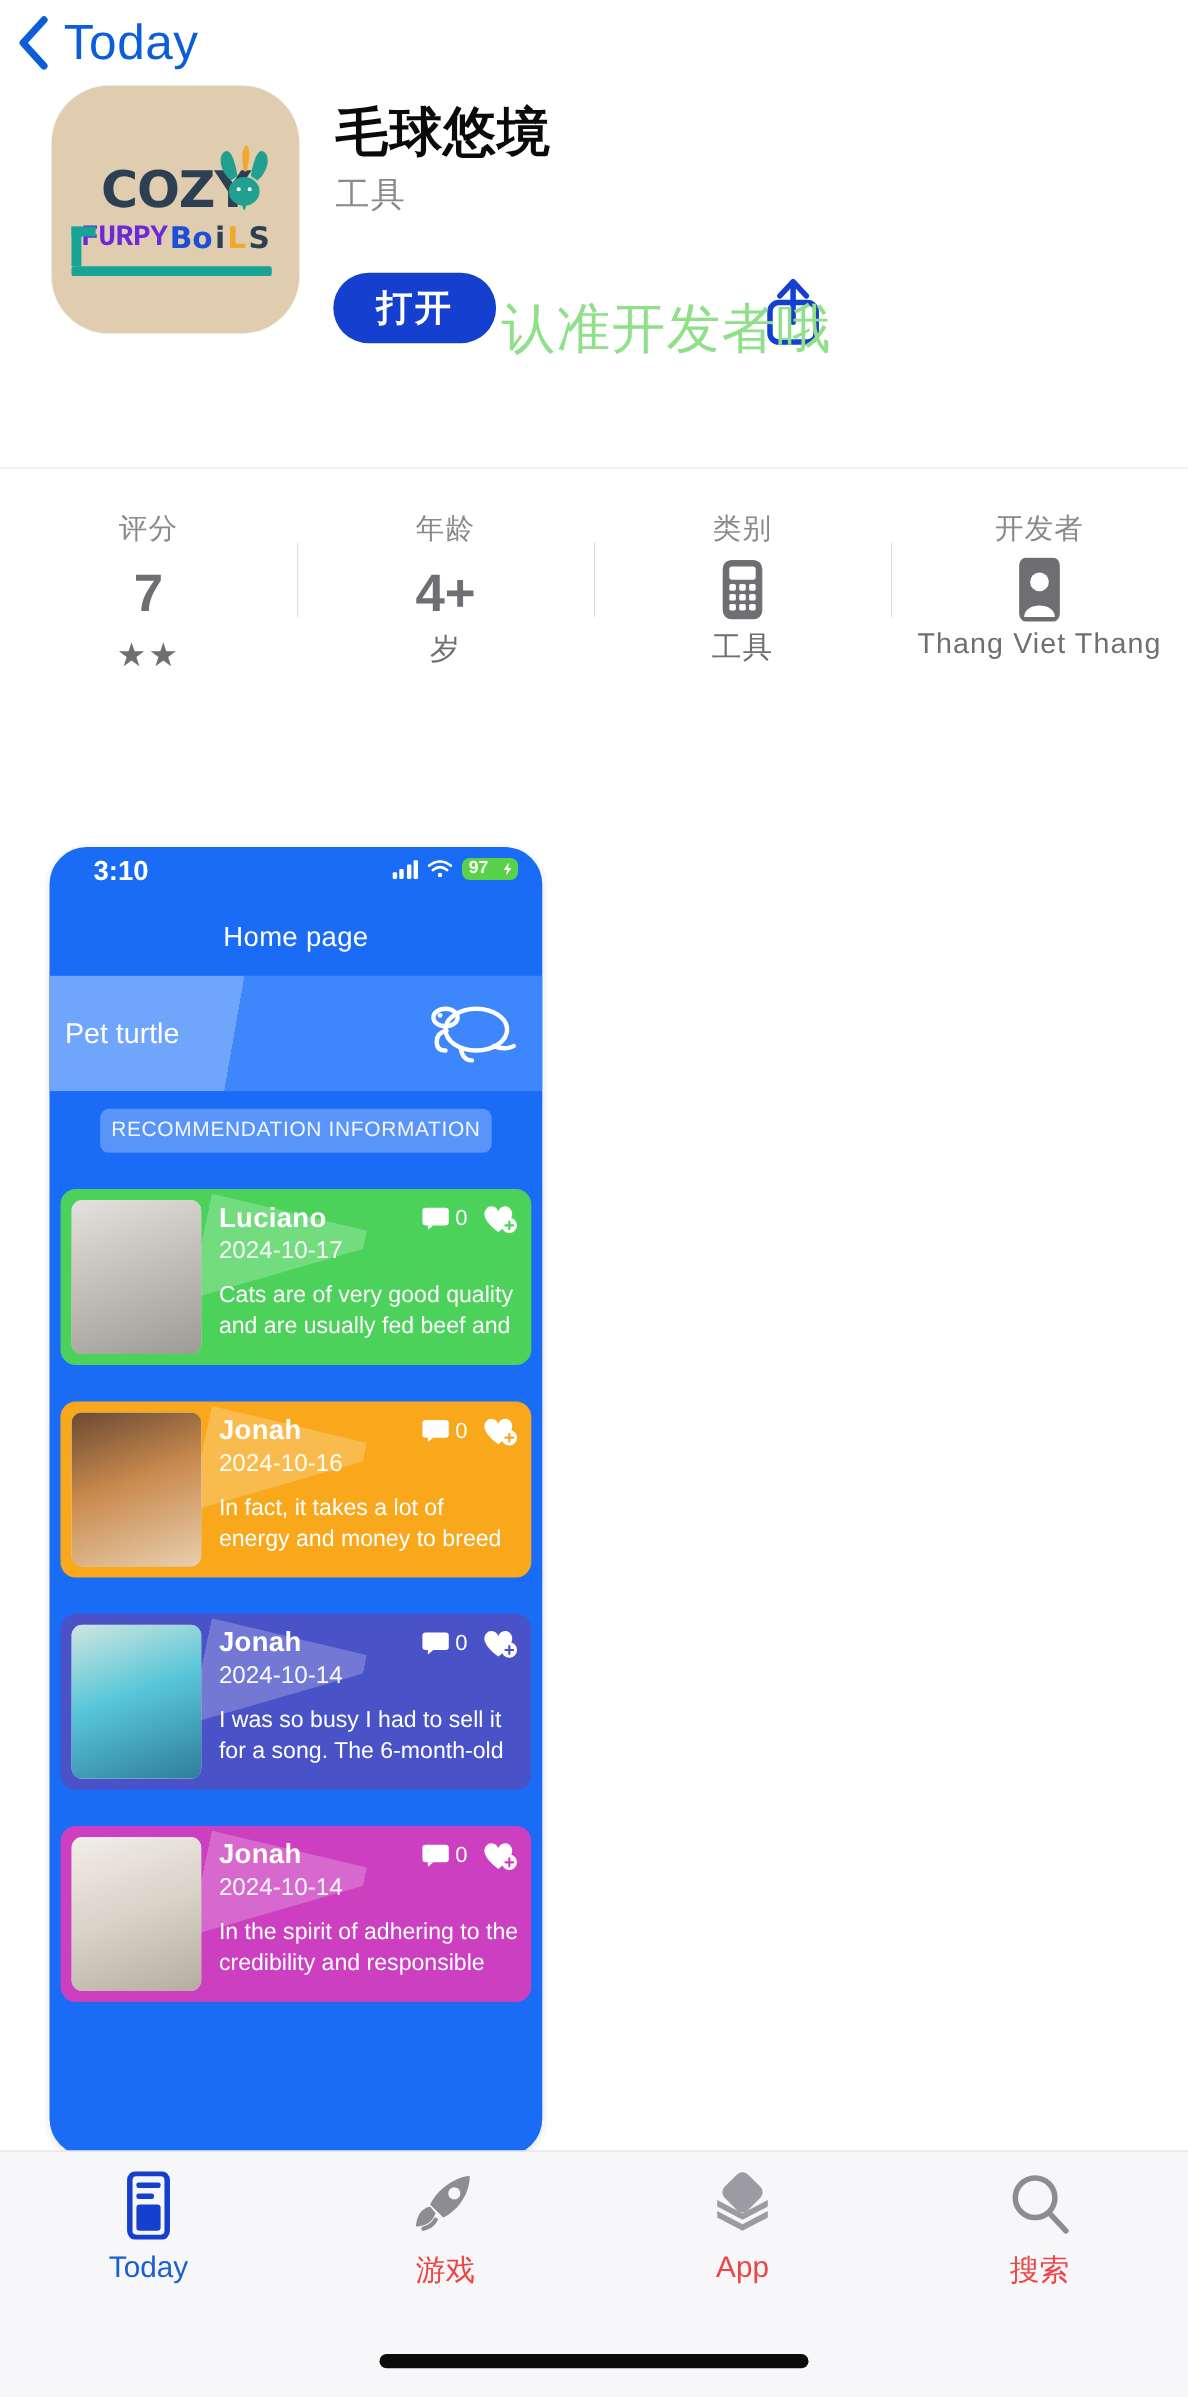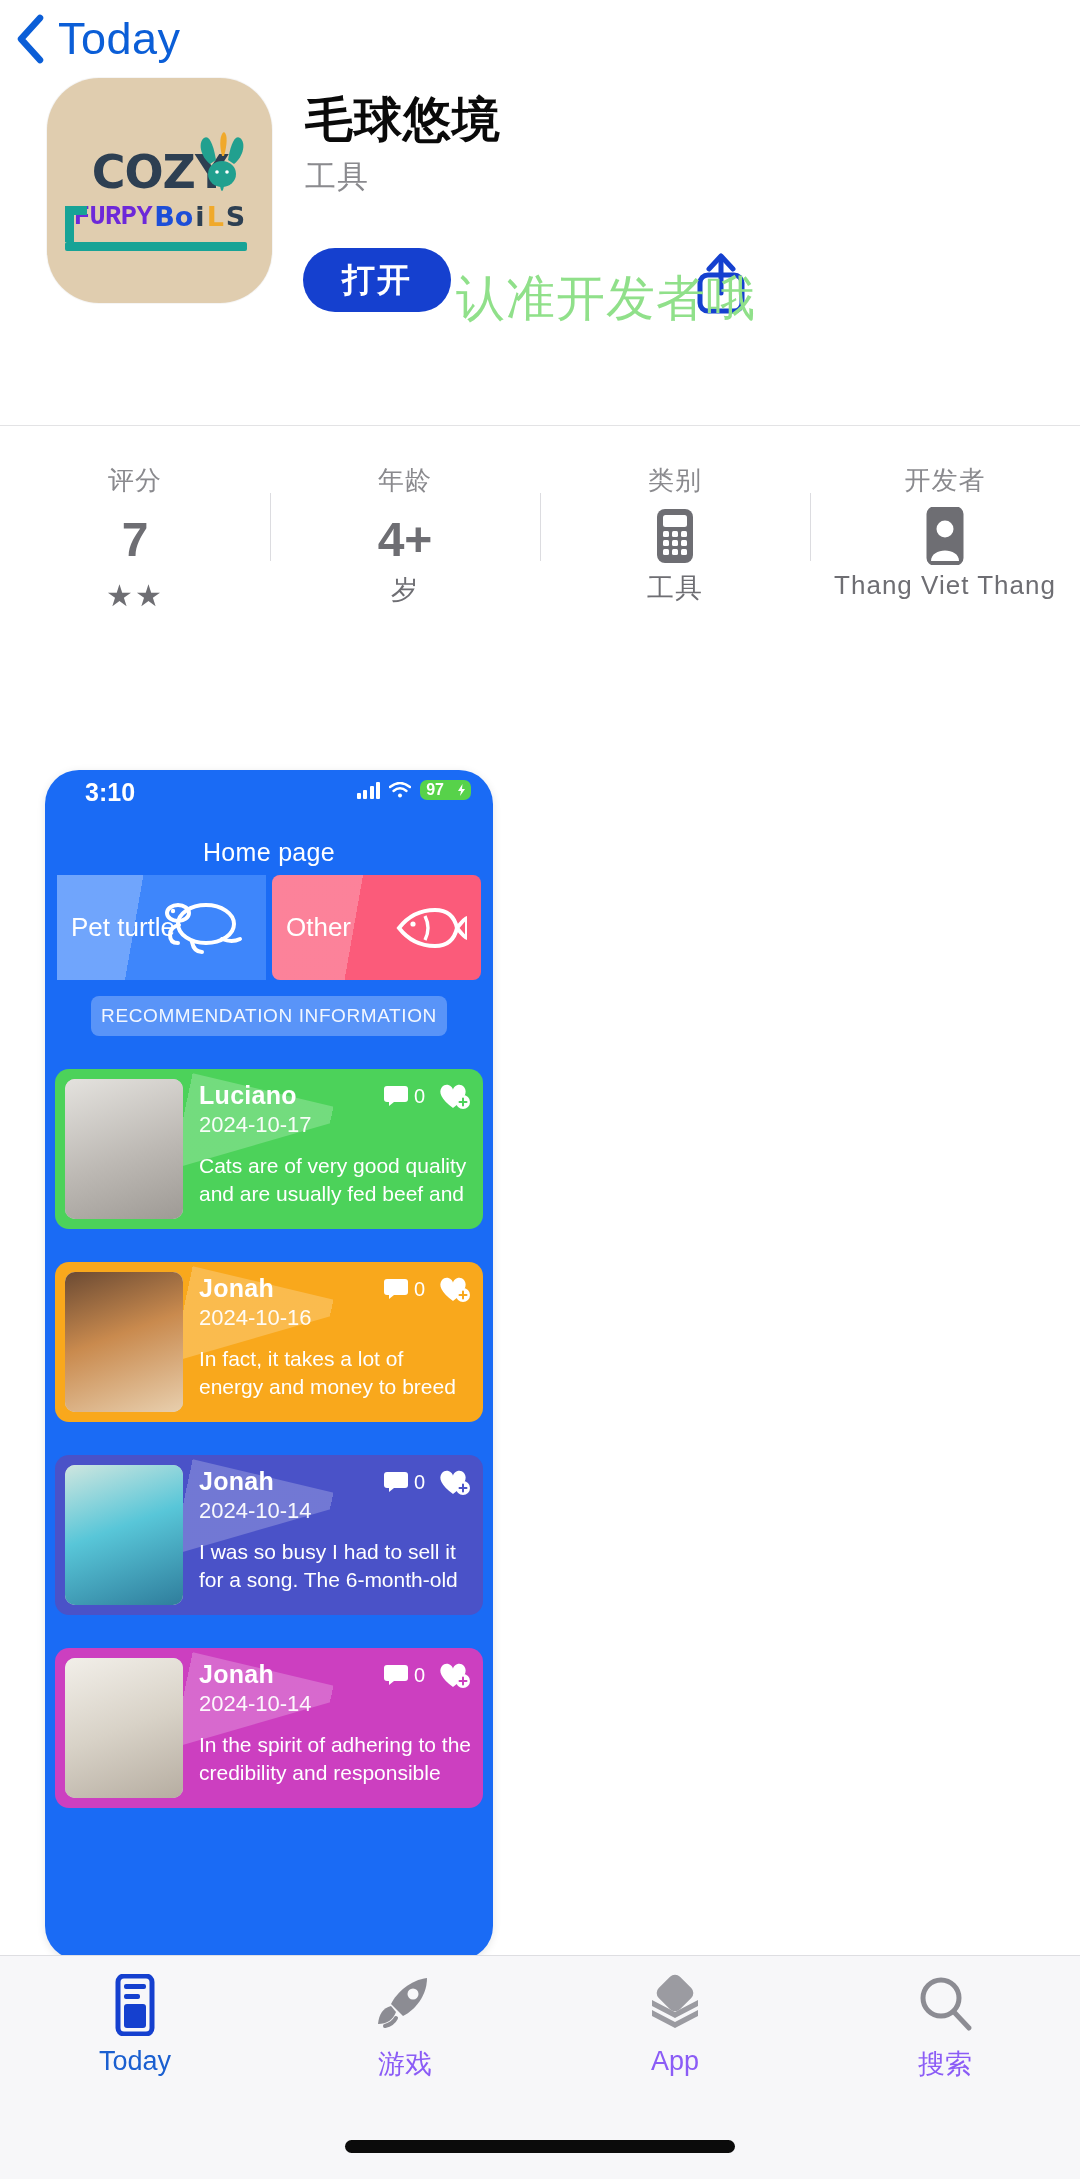--- a/index.html
+++ b/index.html
@@ -76,21 +76,21 @@
   }
   .pv-status { position:relative; height: 48px; display:flex; align-items:center; }
   .pv-time { position:absolute; left: 40px; top: 8px; font-size: 25px; color:#fff; font-weight:700; }
   .pv-status-right { position:absolute; right: 22px; top: 10px; display:flex; align-items:center; gap: 9px; }
   .sig { display:flex; align-items:flex-end; gap:2.5px; height:17px; }
   .sig i { width:4px; background:#fff; border-radius:1px; display:block; }
   .batt { display:flex; align-items:center; gap:14px; background:#57d24a; border-radius:7px; padding: 2px 6px; }
   .batt span { font-size:16px; color:#fff; font-weight:700; line-height:1; }
   .pv-navtitle { text-align:center; color:#fff; font-size: 25px; font-weight:500; margin-top: 20px; letter-spacing:.3px; }
 
-  .pv-cards { display:flex; gap: 6px; margin-top: 8px; padding: 0 12px; height: 105px; }
+  .pv-cards { display:flex; gap: 6px; margin-top: 20px; padding: 0 0px; height: 105px; }
   .pv-card { position:relative; flex:1; overflow:hidden; display:flex; align-items:center; }
   .pv-card.turtle { background:#3e86fb; }
   .pv-card.turtle::after { content:""; position:absolute; inset:0; background:linear-gradient(100deg, rgba(255,255,255,.26) 0 38%, rgba(255,255,255,0) 38%); }
   .pv-card.other { background:#fb5b7a; border-radius: 8px; }
   .pv-card.other::after { content:""; position:absolute; inset:0; background:linear-gradient(100deg, rgba(255,255,255,.24) 0 40%, rgba(255,255,255,0) 40%); }
   .pv-card-label { position:relative; z-index:2; color:#fff; font-size: 26px; line-height:1.15; padding-left: 14px; max-width: 120px; }
   .pv-card-ico { position:absolute; right: 14px; top: 50%; transform: translateY(-50%); z-index:2; }
 
   .rec-banner {
     margin: 16px auto 0; width: 356px; height: 40px; border-radius: 8px;
@@ -118,21 +118,21 @@
   .heart-badge { position:relative; width: 34px; height: 30px; }
 
   
   .tabbar {
     position:absolute; left:0; bottom:0; width:1080px; height: 224px;
     background:#f7f7f9; border-top: 1px solid #dedee2;
   }
   .tabs { display:flex; height: 150px; padding-top: 18px; }
   .tab { flex:1; display:flex; flex-direction:column; align-items:center; gap: 10px; cursor:pointer; }
   .tab-icon { height: 62px; display:flex; align-items:center; justify-content:center; }
-  .tab-label { font-size: 27px; color:#8b5cf6; }
+  .tab-label { font-size: 27px; color:#ef4444; }
   .tab.active .tab-label { color:#1a5fd0; }
   .home-ind { position:absolute; bottom: 26px; left:50%; transform:translateX(-50%); width: 390px; height: 13px; background:#0b0b0b; border-radius:7px; }
 </style>
 </head>
 <body>
 
 <div class="page">
 
   <div class="navbar">
     <div class="back-chevron">
@@ -260,29 +260,20 @@
         <div class="pv-card-label">Pet turtle</div>
         <svg class="pv-card-ico" width="96" height="62" viewBox="0 0 96 62">
           <ellipse cx="50" cy="27" rx="28" ry="19" fill="none" stroke="#fff" stroke-width="4"></ellipse>
           <ellipse cx="22" cy="16" rx="11" ry="8" fill="none" stroke="#fff" stroke-width="4"></ellipse>
           <circle cx="17" cy="14" r="2.2" fill="#fff"></circle>
           <path d="M23 28 q-9 2 -9 10 q0 8 8 8" fill="none" stroke="#fff" stroke-width="4" stroke-linecap="round"></path>
           <path d="M66 42 q10 4 18 0" fill="none" stroke="#fff" stroke-width="4" stroke-linecap="round"></path>
           <path d="M36 45 q2 10 10 10" fill="none" stroke="#fff" stroke-width="4" stroke-linecap="round"></path>
         </svg>
       </div>
-      <div class="pv-card other">
-        <div class="pv-card-label">Other</div>
-        <svg class="pv-card-ico" width="80" height="56" viewBox="0 0 80 56">
-          <path d="M12 28 q14 -18 36 -18 q18 0 22 18 q-4 18 -22 18 q-22 0 -36 -18 Z" fill="none" stroke="#fff" stroke-width="4"></path>
-          <path d="M70 28 q8 -10 10 -10 l0 20 q-2 0 -10 -10" fill="none" stroke="#fff" stroke-width="4" stroke-linejoin="round"></path>
-          <circle cx="26" cy="24" r="2.6" fill="#fff"></circle>
-          <path d="M38 16 q6 12 0 24" fill="none" stroke="#fff" stroke-width="3.4"></path>
-        </svg>
-      </div>
     </div>
 
     <div class="rec-banner">RECOMMENDATION INFORMATION</div>
 
     <div class="rec-list">
 
       <div class="rec-item" style="background:#4cd25a">
         <div class="rec-thumb">
           <div class="ph" style="background:linear-gradient(160deg,#e4e2de,#bdb9b4 55%,#9e9a95)"></div>
         </div>

